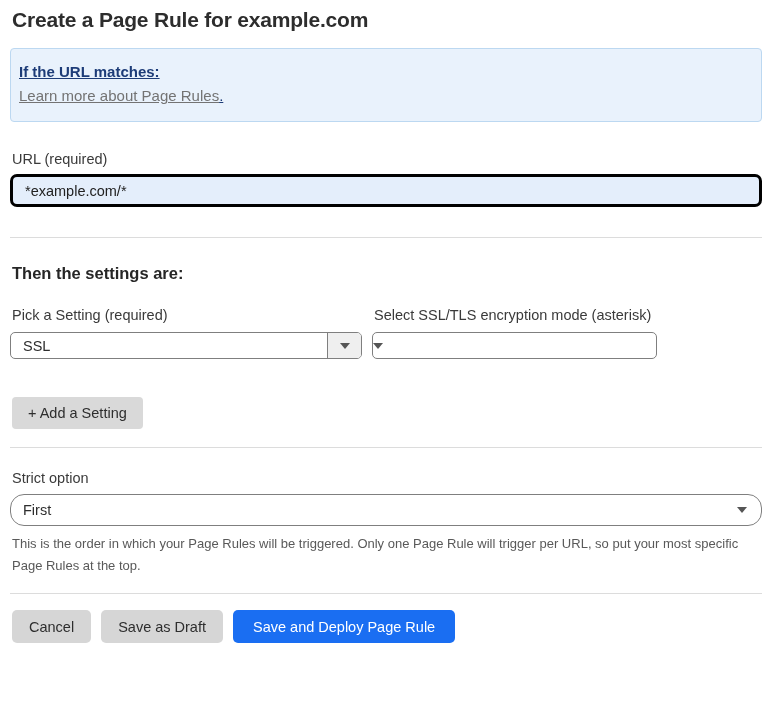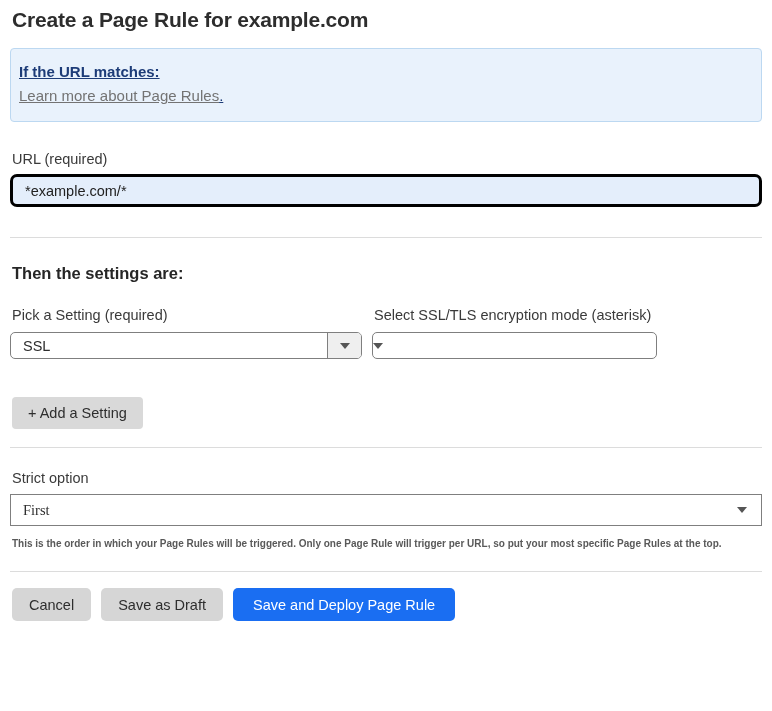--- a/index.html
+++ b/index.html
@@ -135,29 +135,28 @@
     border-radius: 4px;
     padding: 8px 16px;
     font-size: 14.5px;
     color: #2e2e2e;
     font-family: "Liberation Sans", "DejaVu Sans", sans-serif;
     cursor: pointer;
   }
 
   
   .order-label { margin-top: 22px; }
-  .order-select { margin-top: 8px; height: 32px; border-radius: 0; font-family: Liberation Serif, serif; }
+  .order-select { margin-top: 8px; height: 32px; border-radius: 14px; }
   .help-text {
     margin-top: 7px;
     margin-left: 2px;
-    font-size: 10px;
+    font-size: 13px;
     line-height: 22px;
     color: #595959;
     max-width: 752px;
-    font-weight: bold;
   }
 
   
   .footer-actions {
     display: flex;
     gap: 10px;
     margin-top: 16px;
     margin-left: 2px;
   }
   .btn {

